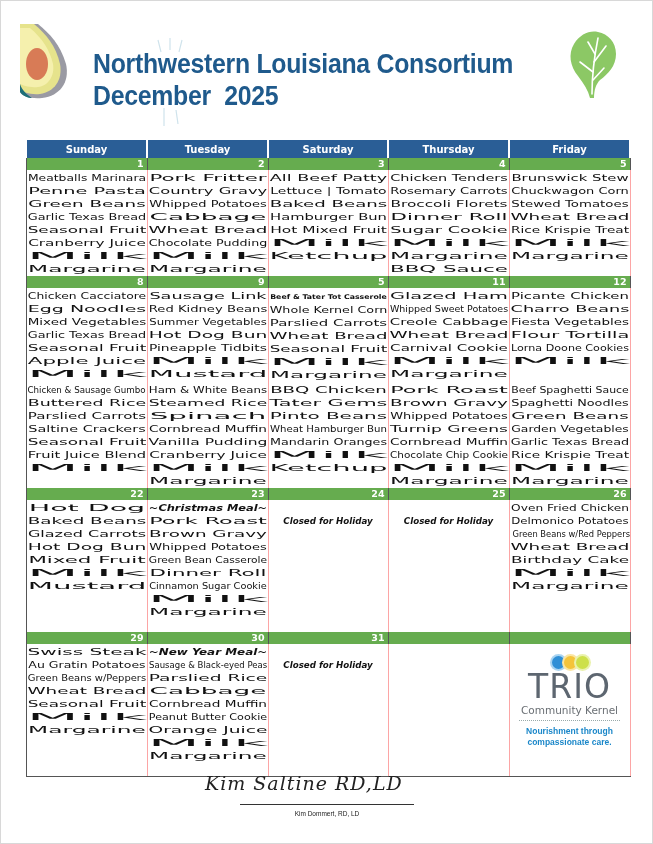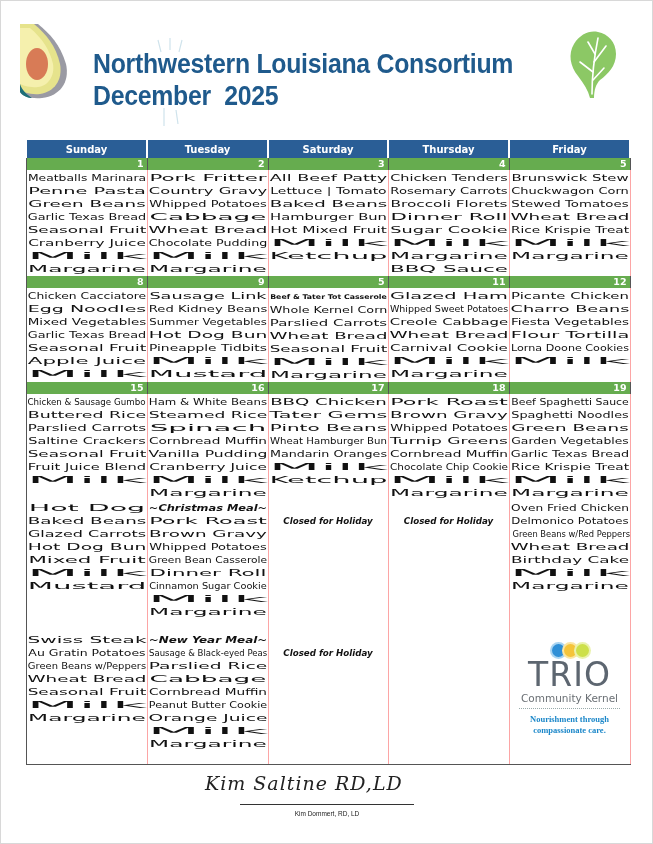--- a/index.html
+++ b/index.html
@@ -20,21 +20,21 @@
   .item { display: block; white-space: nowrap; }
   .item.small { font-size: 6.5px; font-weight: bold; }
   .item.special { font-weight: bold; font-style: italic; }
   .closed { display: block; font-weight: bold; font-style: italic; margin-top: 13px; }
   .trio { display: block; margin: 10px auto 0; width: 105px; text-align: center; }
   .trio-dots { height: 14px; position: relative; width: 40px; margin: 0 auto; }
   .dot { position: absolute; top: 0; width: 13px; height: 13px; border-radius: 50%; }
   .trio-word { font-family: "DejaVu Sans", sans-serif; font-size: 33px; color: #5d6670; letter-spacing: 1px; line-height: 34px; font-weight: normal; }
   .trio-sub { font-size: 10.5px; color: #6a6f74; line-height: 12px; }
   .trio-rule { border-top: 1px dotted #9aa; margin: 4px 2px 5px; }
-  .trio-tag { font-size: 8.5px; color: #1b87c9; font-weight: bold; line-height: 11px; font-family: Liberation Serif, serif; }
+  .trio-tag { font-size: 8.5px; color: #1b87c9; font-weight: bold; line-height: 11px; font-family: Liberation Sans, sans-serif; }
 
   .sig { position: absolute; left: 205px; top: 772px; width: 240px; height: 30px; font-family: "DejaVu Serif", serif; font-style: italic; font-size: 19px; color: #222; letter-spacing: 1px; }
   .sig-line { position: absolute; left: 240px; top: 804px; width: 174px; border-top: 1px solid #333; }
   .sig-name { position: absolute; left: 240px; top: 810px; width: 174px; text-align: center; font-size: 6.5px; color: #222; }
 </style>
 </head>
 <body>
 
 <div class="page-border"></div>
 
@@ -111,43 +111,50 @@
         <td class="num">12</td>
       </tr>
       <tr>
         <td class="menu" style="height: 91px;"><span class="item" style="display: inline-block; transform: scaleX(1.42169); transform-origin: center center; width: 100%;">Chicken Cacciatore</span><span class="item" style="display: inline-block; transform: scaleX(2.18519); transform-origin: center center; width: 100%;">Egg Noodles</span><span class="item" style="display: inline-block; transform: scaleX(1.55263); transform-origin: center center; width: 100%;">Mixed Vegetables</span><span class="item" style="display: inline-block; transform: scaleX(1.475); transform-origin: center center; width: 100%;">Garlic Texas Bread</span><span class="item" style="display: inline-block; transform: scaleX(1.93443); transform-origin: center center; width: 100%;">Seasonal Fruit</span><span class="item" style="display: inline-block; transform: scaleX(2.45833); transform-origin: center center; width: 100%;">Apple Juice</span><span class="item" style="display: inline-block; transform: scaleX(6.94118); transform-origin: center center; width: 100%;">Milk</span></td>
         <td class="menu" style="height: 91px;"><span class="item" style="display: inline-block; transform: scaleX(2.03448); transform-origin: center center; width: 100%;">Sausage Link</span><span class="item" style="display: inline-block; transform: scaleX(1.51282); transform-origin: center center; width: 100%;">Red Kidney Beans</span><span class="item" style="display: inline-block; transform: scaleX(1.34091); transform-origin: center center; width: 100%;">Summer Vegetables</span><span class="item" style="display: inline-block; transform: scaleX(2.14545); transform-origin: center center; width: 100%;">Hot Dog Bun</span><span class="item" style="display: inline-block; transform: scaleX(1.59459); transform-origin: center center; width: 100%;">Pineapple Tidbits</span><span class="item" style="display: inline-block; transform: scaleX(6.94118); transform-origin: center center; width: 100%;">Milk</span><span class="item" style="display: inline-block; transform: scaleX(3.37143); transform-origin: center center; width: 100%;">Mustard</span></td>
         <td class="menu" style="height: 91px;"><span class="item small" style="display: inline-block; transform: scaleX(1.20619); transform-origin: center center; width: 100%;">Beef &amp; Tater Tot Casserole</span><span class="item" style="display: inline-block; transform: scaleX(1.4625); transform-origin: center center; width: 100%;">Whole Kernel Corn</span><span class="item" style="display: inline-block; transform: scaleX(1.72059); transform-origin: center center; width: 100%;">Parslied Carrots</span><span class="item" style="display: inline-block; transform: scaleX(2.08929); transform-origin: center center; width: 100%;">Wheat Bread</span><span class="item" style="display: inline-block; transform: scaleX(1.91803); transform-origin: center center; width: 100%;">Seasonal Fruit</span><span class="item" style="display: inline-block; transform: scaleX(6.88235); transform-origin: center center; width: 100%;">Milk</span><span class="item" style="display: inline-block; transform: scaleX(2.65909); transform-origin: center center; width: 100%;">Margarine</span></td>
         <td class="menu" style="height: 91px;"><span class="item" style="display: inline-block; transform: scaleX(2.22642); transform-origin: center center; width: 100%;">Glazed Ham</span><span class="item" style="display: inline-block; transform: scaleX(1.09259); transform-origin: center center; width: 100%;">Whipped Sweet Potatoes</span><span class="item" style="display: inline-block; transform: scaleX(1.71014); transform-origin: center center; width: 100%;">Creole Cabbage</span><span class="item" style="display: inline-block; transform: scaleX(2.10714); transform-origin: center center; width: 100%;">Wheat Bread</span><span class="item" style="display: inline-block; transform: scaleX(1.73529); transform-origin: center center; width: 100%;">Carnival Cookie</span><span class="item" style="display: inline-block; transform: scaleX(6.94118); transform-origin: center center; width: 100%;">Milk</span><span class="item" style="display: inline-block; transform: scaleX(2.68182); transform-origin: center center; width: 100%;">Margarine</span></td>
         <td class="menu" style="height: 91px;"><span class="item" style="display: inline-block; transform: scaleX(1.71014); transform-origin: center center; width: 100%;">Picante Chicken</span><span class="item" style="display: inline-block; transform: scaleX(2.03448); transform-origin: center center; width: 100%;">Charro Beans</span><span class="item" style="display: inline-block; transform: scaleX(1.55263); transform-origin: center center; width: 100%;">Fiesta Vegetables</span><span class="item" style="display: inline-block; transform: scaleX(2.22642); transform-origin: center center; width: 100%;">Flour Tortilla</span><span class="item" style="display: inline-block; transform: scaleX(1.28261); transform-origin: center center; width: 100%;">Lorna Doone Cookies</span><span class="item" style="display: inline-block; transform: scaleX(6.94118); transform-origin: center center; width: 100%;">Milk</span></td>
       </tr>
       <tr>
-        <td class="num">15</td>
-        <td class="num">16</td>
-        <td class="num">17</td>
-        <td class="num">18</td>
-        <td class="num">19</td>
-      </tr>
-      <tr>
         <td class="menu" style="height: 104px;"><span class="item" style="display: inline-block; transform: scaleX(1); transform-origin: center center; width: 100%;">Chicken &amp; Sausage Gumbo</span><span class="item" style="display: inline-block; transform: scaleX(2); transform-origin: center center; width: 100%;">Buttered Rice</span><span class="item" style="display: inline-block; transform: scaleX(1.73529); transform-origin: center center; width: 100%;">Parslied Carrots</span><span class="item" style="display: inline-block; transform: scaleX(1.66197); transform-origin: center center; width: 100%;">Saltine Crackers</span><span class="item" style="display: inline-block; transform: scaleX(1.93443); transform-origin: center center; width: 100%;">Seasonal Fruit</span><span class="item" style="display: inline-block; transform: scaleX(1.68571); transform-origin: center center; width: 100%;">Fruit Juice Blend</span><span class="item" style="display: inline-block; transform: scaleX(6.94118); transform-origin: center center; width: 100%;">Milk</span></td>
         <td class="menu" style="height: 104px;"><span class="item" style="display: inline-block; transform: scaleX(1.35632); transform-origin: center center; width: 100%;">Ham &amp; White Beans</span><span class="item" style="display: inline-block; transform: scaleX(1.96667); transform-origin: center center; width: 100%;">Steamed Rice</span><span class="item" style="display: inline-block; transform: scaleX(3.37143); transform-origin: center center; width: 100%;">Spinach</span><span class="item" style="display: inline-block; transform: scaleX(1.57333); transform-origin: center center; width: 100%;">Cornbread Muffin</span><span class="item" style="display: inline-block; transform: scaleX(1.78788); transform-origin: center center; width: 100%;">Vanilla Pudding</span><span class="item" style="display: inline-block; transform: scaleX(1.76119); transform-origin: center center; width: 100%;">Cranberry Juice</span><span class="item" style="display: inline-block; transform: scaleX(6.94118); transform-origin: center center; width: 100%;">Milk</span><span class="item" style="display: inline-block; transform: scaleX(2.68182); transform-origin: center center; width: 100%;">Margarine</span></td>
         <td class="menu" style="height: 104px;"><span class="item" style="display: inline-block; transform: scaleX(2.08929); transform-origin: center center; width: 100%;">BBQ Chicken</span><span class="item" style="display: inline-block; transform: scaleX(2.38776); transform-origin: center center; width: 100%;">Tater Gems</span><span class="item" style="display: inline-block; transform: scaleX(2.29412); transform-origin: center center; width: 100%;">Pinto Beans</span><span class="item" style="display: inline-block; transform: scaleX(1.17); transform-origin: center center; width: 100%;">Wheat Hamburger Bun</span><span class="item" style="display: inline-block; transform: scaleX(1.4625); transform-origin: center center; width: 100%;">Mandarin Oranges</span><span class="item" style="display: inline-block; transform: scaleX(6.88235); transform-origin: center center; width: 100%;">Milk</span><span class="item" style="display: inline-block; transform: scaleX(3.34286); transform-origin: center center; width: 100%;">Ketchup</span></td>
         <td class="menu" style="height: 104px;"><span class="item" style="display: inline-block; transform: scaleX(2.56522); transform-origin: center center; width: 100%;">Pork Roast</span><span class="item" style="display: inline-block; transform: scaleX(2.10714); transform-origin: center center; width: 100%;">Brown Gravy</span><span class="item" style="display: inline-block; transform: scaleX(1.49367); transform-origin: center center; width: 100%;">Whipped Potatoes</span><span class="item" style="display: inline-block; transform: scaleX(1.96667); transform-origin: center center; width: 100%;">Turnip Greens</span><span class="item" style="display: inline-block; transform: scaleX(1.57333); transform-origin: center center; width: 100%;">Cornbread Muffin</span><span class="item" style="display: inline-block; transform: scaleX(1.20408); transform-origin: center center; width: 100%;">Chocolate Chip Cookie</span><span class="item" style="display: inline-block; transform: scaleX(6.94118); transform-origin: center center; width: 100%;">Milk</span><span class="item" style="display: inline-block; transform: scaleX(2.68182); transform-origin: center center; width: 100%;">Margarine</span></td>
         <td class="menu" style="height: 104px;"><span class="item" style="display: inline-block; transform: scaleX(1.25532); transform-origin: center center; width: 100%;">Beef Spaghetti Sauce</span><span class="item" style="display: inline-block; transform: scaleX(1.475); transform-origin: center center; width: 100%;">Spaghetti Noodles</span><span class="item" style="display: inline-block; transform: scaleX(2.10714); transform-origin: center center; width: 100%;">Green Beans</span><span class="item" style="display: inline-block; transform: scaleX(1.42169); transform-origin: center center; width: 100%;">Garden Vegetables</span><span class="item" style="display: inline-block; transform: scaleX(1.475); transform-origin: center center; width: 100%;">Garlic Texas Bread</span><span class="item" style="display: inline-block; transform: scaleX(1.57333); transform-origin: center center; width: 100%;">Rice Krispie Treat</span><span class="item" style="display: inline-block; transform: scaleX(6.94118); transform-origin: center center; width: 100%;">Milk</span><span class="item" style="display: inline-block; transform: scaleX(2.68182); transform-origin: center center; width: 100%;">Margarine</span></td>
+      </tr>
+      <tr>
+        <td class="num">22</td>
+        <td class="num">23</td>
+        <td class="num">24</td>
+        <td class="num">25</td>
+        <td class="num">26</td>
       </tr>
       <tr>
         <td class="menu" style="height: 130px;"><span class="item" style="display: inline-block; transform: scaleX(3.27778); transform-origin: center center; width: 100%;">Hot Dog</span><span class="item" style="display: inline-block; transform: scaleX(2.10714); transform-origin: center center; width: 100%;">Baked Beans</span><span class="item" style="display: inline-block; transform: scaleX(1.84375); transform-origin: center center; width: 100%;">Glazed Carrots</span><span class="item" style="display: inline-block; transform: scaleX(2.14545); transform-origin: center center; width: 100%;">Hot Dog Bun</span><span class="item" style="display: inline-block; transform: scaleX(2.45833); transform-origin: center center; width: 100%;">Mixed Fruit</span><span class="item" style="display: inline-block; transform: scaleX(6.94118); transform-origin: center center; width: 100%;">Milk</span><span class="item" style="display: inline-block; transform: scaleX(3.37143); transform-origin: center center; width: 100%;">Mustard</span></td>
         <td class="menu" style="height: 130px;"><span class="item special" style="display: inline-block; transform: scaleX(1.31111); transform-origin: center center; width: 100%;">~Christmas Meal~</span><span class="item" style="display: inline-block; transform: scaleX(2.56522); transform-origin: center center; width: 100%;">Pork Roast</span><span class="item" style="display: inline-block; transform: scaleX(2.10714); transform-origin: center center; width: 100%;">Brown Gravy</span><span class="item" style="display: inline-block; transform: scaleX(1.49367); transform-origin: center center; width: 100%;">Whipped Potatoes</span><span class="item" style="display: inline-block; transform: scaleX(1.22917); transform-origin: center center; width: 100%;">Green Bean Casserole</span><span class="item" style="display: inline-block; transform: scaleX(2.45833); transform-origin: center center; width: 100%;">Dinner Roll</span><span class="item" style="display: inline-block; transform: scaleX(1.12381); transform-origin: center center; width: 100%;">Cinnamon Sugar Cookie</span><span class="item" style="display: inline-block; transform: scaleX(6.94118); transform-origin: center center; width: 100%;">Milk</span><span class="item" style="display: inline-block; transform: scaleX(2.68182); transform-origin: center center; width: 100%;">Margarine</span></td>
         <td class="menu" style="height: 130px;">
           <span class="closed">Closed for Holiday</span>
         </td>
         <td class="menu" style="height: 130px;">
           <span class="closed">Closed for Holiday</span>
         </td>
         <td class="menu" style="height: 130px;"><span class="item" style="display: inline-block; transform: scaleX(1.40476); transform-origin: center center; width: 100%;">Oven Fried Chicken</span><span class="item" style="display: inline-block; transform: scaleX(1.35632); transform-origin: center center; width: 100%;">Delmonico Potatoes</span><span class="item" style="display: inline-block; transform: scaleX(0.95935); transform-origin: center center; width: 100%;">Green Beans w/Red Peppers</span><span class="item" style="display: inline-block; transform: scaleX(2.10714); transform-origin: center center; width: 100%;">Wheat Bread</span><span class="item" style="display: inline-block; transform: scaleX(1.93443); transform-origin: center center; width: 100%;">Birthday Cake</span><span class="item" style="display: inline-block; transform: scaleX(6.94118); transform-origin: center center; width: 100%;">Milk</span><span class="item" style="display: inline-block; transform: scaleX(2.68182); transform-origin: center center; width: 100%;">Margarine</span></td>
+      </tr>
+      <tr>
+        <td class="num">29</td>
+        <td class="num">30</td>
+        <td class="num">31</td>
+        <td class="num"></td>
+        <td class="num"></td>
       </tr>
       <tr class="last">
         <td class="menu" style="height: 130px;"><span class="item" style="display: inline-block; transform: scaleX(2.31373); transform-origin: center center; width: 100%;">Swiss Steak</span><span class="item" style="display: inline-block; transform: scaleX(1.43902); transform-origin: center center; width: 100%;">Au Gratin Potatoes</span><span class="item" style="display: inline-block; transform: scaleX(1.14563); transform-origin: center center; width: 100%;">Green Beans w/Peppers</span><span class="item" style="display: inline-block; transform: scaleX(2.10714); transform-origin: center center; width: 100%;">Wheat Bread</span><span class="item" style="display: inline-block; transform: scaleX(1.93443); transform-origin: center center; width: 100%;">Seasonal Fruit</span><span class="item" style="display: inline-block; transform: scaleX(6.94118); transform-origin: center center; width: 100%;">Milk</span><span class="item" style="display: inline-block; transform: scaleX(2.68182); transform-origin: center center; width: 100%;">Margarine</span></td>
         <td class="menu" style="height: 130px;"><span class="item special" style="display: inline-block; transform: scaleX(1.37209); transform-origin: center center; width: 100%;">~New Year Meal~</span><span class="item" style="display: inline-block; transform: scaleX(0.983333); transform-origin: center center; width: 100%;">Sausage &amp; Black-eyed Peas</span><span class="item" style="display: inline-block; transform: scaleX(2.14545); transform-origin: center center; width: 100%;">Parslied Rice</span><span class="item" style="display: inline-block; transform: scaleX(3.02564); transform-origin: center center; width: 100%;">Cabbage</span><span class="item" style="display: inline-block; transform: scaleX(1.57333); transform-origin: center center; width: 100%;">Cornbread Muffin</span><span class="item" style="display: inline-block; transform: scaleX(1.28261); transform-origin: center center; width: 100%;">Peanut Butter Cookie</span><span class="item" style="display: inline-block; transform: scaleX(2.14545); transform-origin: center center; width: 100%;">Orange Juice</span><span class="item" style="display: inline-block; transform: scaleX(6.94118); transform-origin: center center; width: 100%;">Milk</span><span class="item" style="display: inline-block; transform: scaleX(2.68182); transform-origin: center center; width: 100%;">Margarine</span></td>
         <td class="menu" style="height: 130px;">
           <span class="closed">Closed for Holiday</span>
         </td>
         <td class="menu" style="height: 130px;"></td>
         <td class="menu" style="height: 130px;">
           <div id="trio-logo" class="trio">

